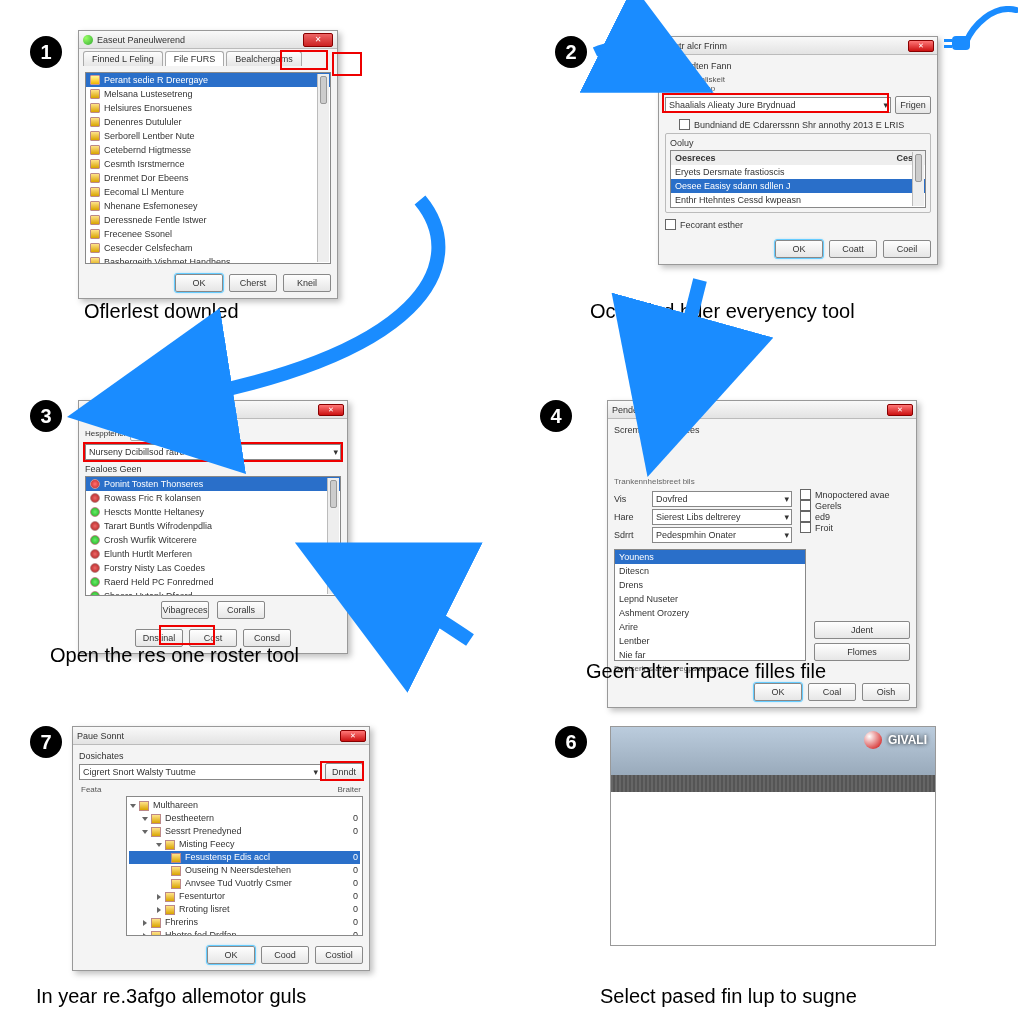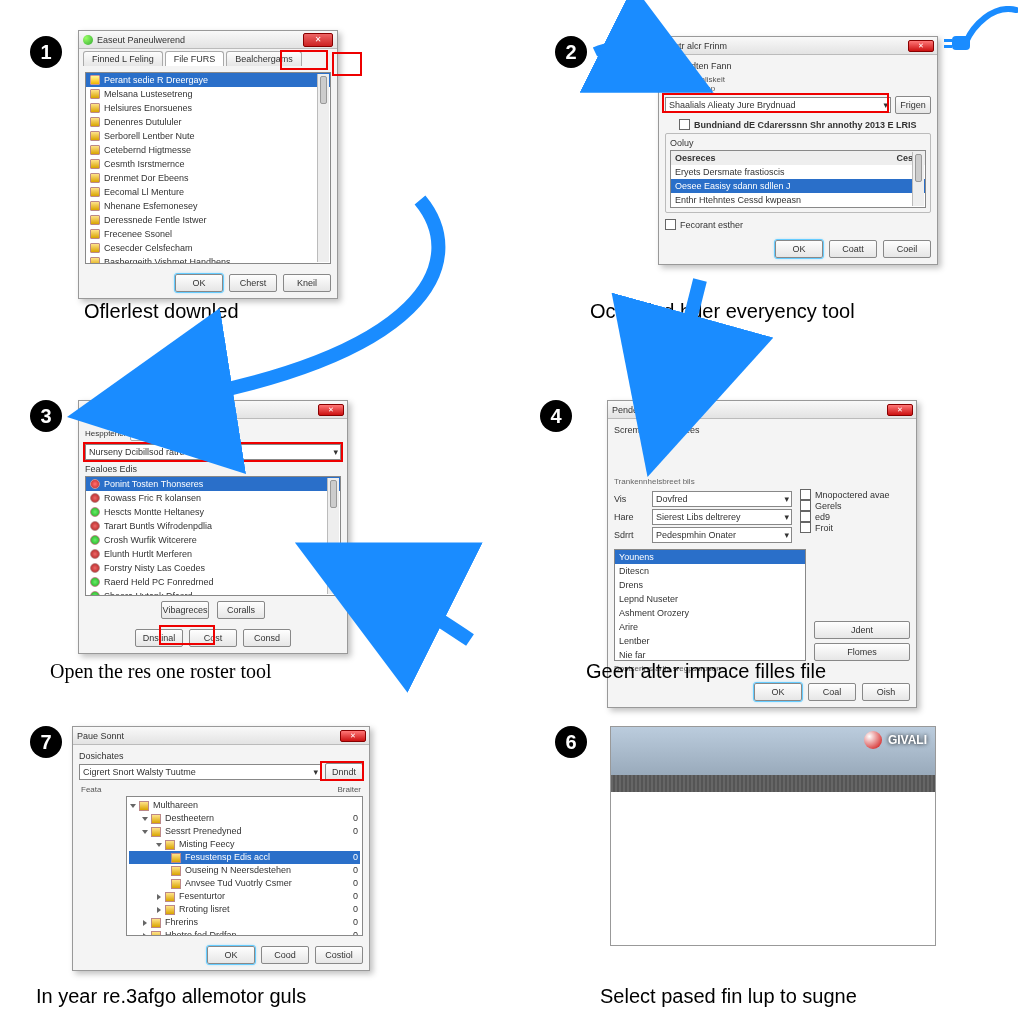--- a/index.html
+++ b/index.html
@@ -180,21 +180,21 @@
     <div style="font-size:9px; margin-bottom:4px;">Dimpadten Fann</div>
     <div style="font-size:8px; color:#555;">Shela fitr inliskeit</div>
     <div style="font-size:8px; color:#555; margin-bottom:3px;">Seronired bap</div>
     <div class="field" style="position:relative;">
       <div class="combostyle">
           <span>Shaalials Alieaty Jure Brydnuad</span>
         </div>
       <div class="btn" style="min-width:36px;">Frigen</div>
       <div class="redbox" style="left:-3px; top:-3px; right:42px; height:20px;"></div>
     </div>
-    <div class="chk" style="margin:5px 0 1px 14px;font-weight:bold;">
+    <div class="chk" style="margin:5px 0 1px 14px;">
         <span class="box"></span>
         <span>Bundniand dE Cdarerssnn Shr annothy 2013 E LRIS</span>
       </div>
     <div class="group">
       <div class="gtitle">Ooluy</div>
       <div style="position:relative;">
         <div class="lst" style="height:58px; position:relative;">
           <div class="row" style="font-weight:600; background:#eee;">
               <span style="flex:1">Oesreces</span>
               <span>Cesst</span>
@@ -237,21 +237,21 @@
     <div style="display:flex; gap:4px; align-items:center;">
       <span style="font-size:8px;">Hesppterler</span>
       <div class="tab active" style="border:1px solid #aaa; border-radius:2px;">Pitent</div>
     </div>
     <div style="position:relative; margin:3px 0;">
       <div class="combostyle">
           <span>Nurseny Dcibillsod ratre Furay dess</span>
         </div>
       <div class="redbox" style="left:-2px; top:-2px; right:-2px; bottom:-2px;"></div>
     </div>
-    <div style="font-size:9px; margin:4px 0 2px;">Fealoes Edis</div>
+    <div style="font-size:9px; margin:4px 0 2px;">Fealoes Geen</div>
     <div class="lst" style="height:120px; position:relative;">
       <div class="row sel">
           <span class="ficon" style="background:radial-gradient(circle,#e66,#a22); border-radius:50%;"></span>
           <span>Ponint Tosten Thonseres</span>
         </div>
       <div class="row">
           <span class="ficon" style="background:radial-gradient(circle,#e66,#a22); border-radius:50%;"></span>
           <span>Rowass Fric R kolansen</span>
         </div>
       <div class="row">
@@ -289,21 +289,21 @@
       <div class="btn">Coralls</div>
     </div>
   </div>
   <div class="btnrow" style="justify-content:center; position:relative;">
     <div class="btn">Dnstinal</div>
     <div class="btn">Cost</div>
     <div class="btn">Consd</div>
     <div class="redbox" style="left:80px; top:0px; width:56px; height:20px;"></div>
   </div>
 </div>
-<div class="caption" style="left:50px; top:660px;font-family:Liberation Serif, serif;">Open the res one roster tool</div>
+<div class="caption" style="left:50px; top:644px;">Open the res one roster tool</div>
 
 <div class="badge" style="left:540px; top:400px;">
     <span>4</span>
   </div>
 <div class="win" style="left:607px; top:400px; width:310px;">
   <div class="titlebar">
     <span class="t-text">Pendeat abOS 6 trhed</span>
     <span class="small-close">✕</span>
   </div>
   <div class="body">

